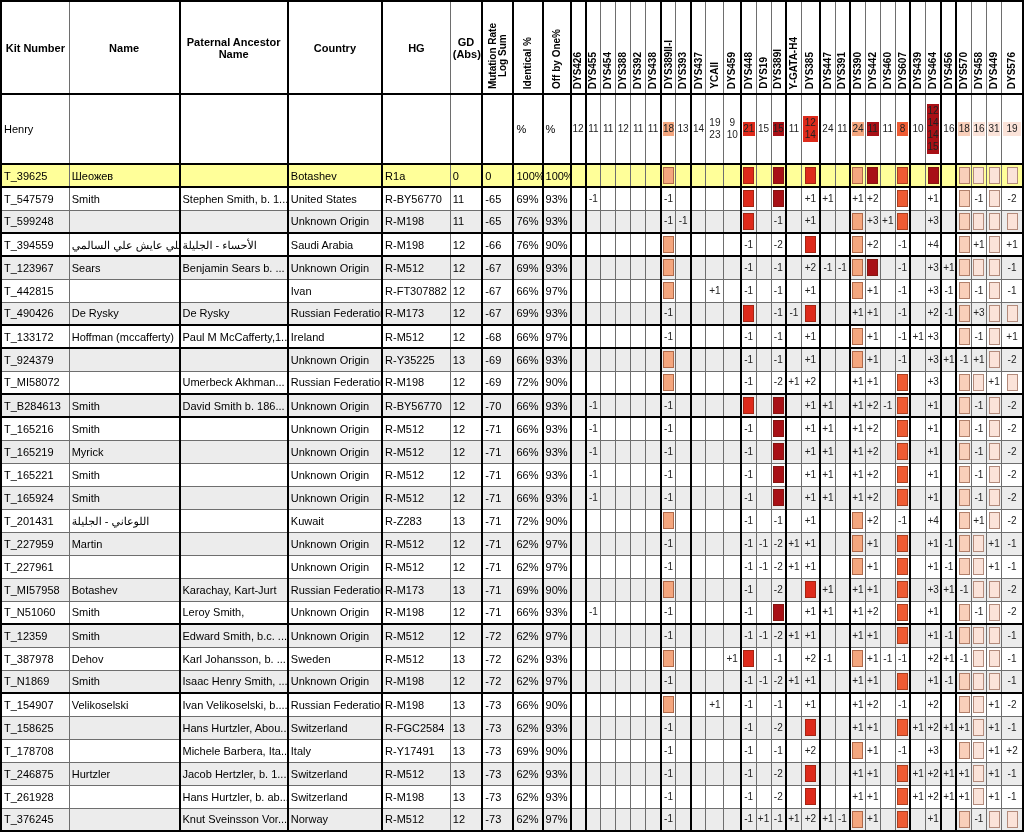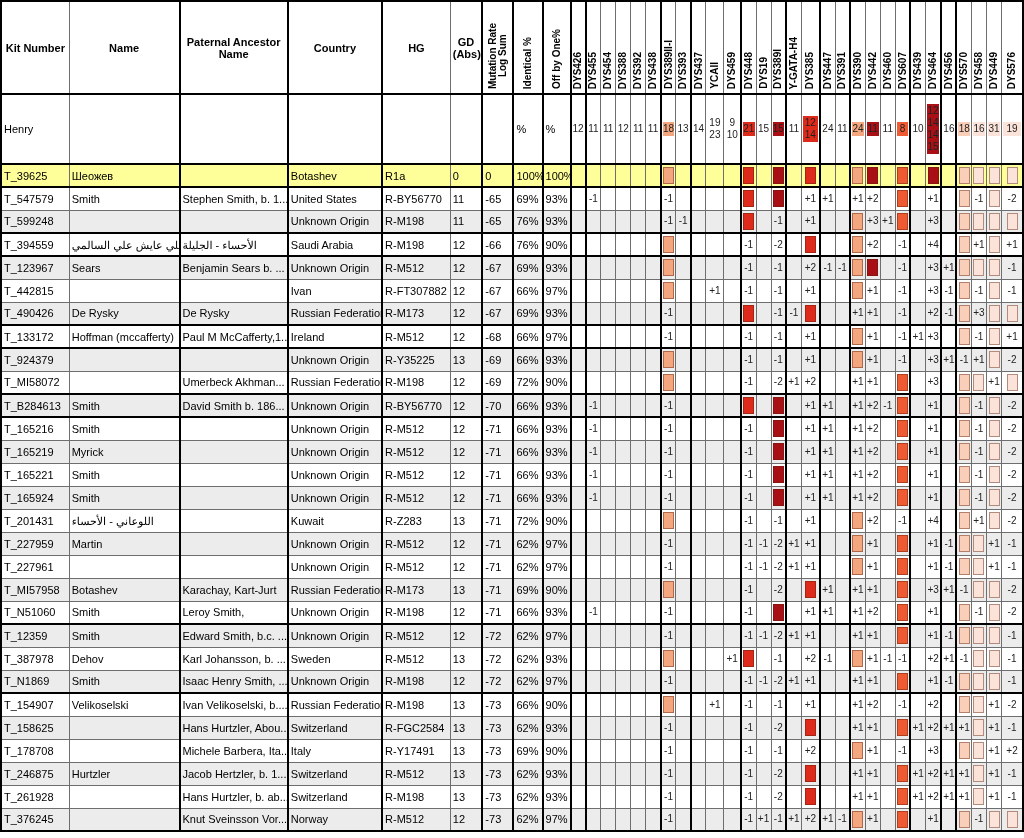--- a/index.html
+++ b/index.html
@@ -930,21 +930,21 @@
           <div class="swatch" style="background: rgb(249, 207, 186);"></div>
         </td>
         <td class="mk">-1</td>
         <td class="mk">
           <div class="swatch" style="background: rgb(251, 227, 217);"></div>
         </td>
         <td class="mk">-2</td>
       </tr>
       <tr>
         <td class="lft">T_201431</td>
-        <td class="lft bR">اللوعاني - الأحساء</td>
+        <td class="lft bR">اللوعاني - الجليلة</td>
         <td class="lft bR"></td>
         <td class="lft bR">Kuwait</td>
         <td class="lft">R-Z283</td>
         <td class="lft bR">13</td>
         <td class="lft bR">-71</td>
         <td class="lft bR">72%</td>
         <td class="lft bR">90%</td>
         <td class="mk bR"></td>
         <td class="mk"></td>
         <td class="mk"></td>

